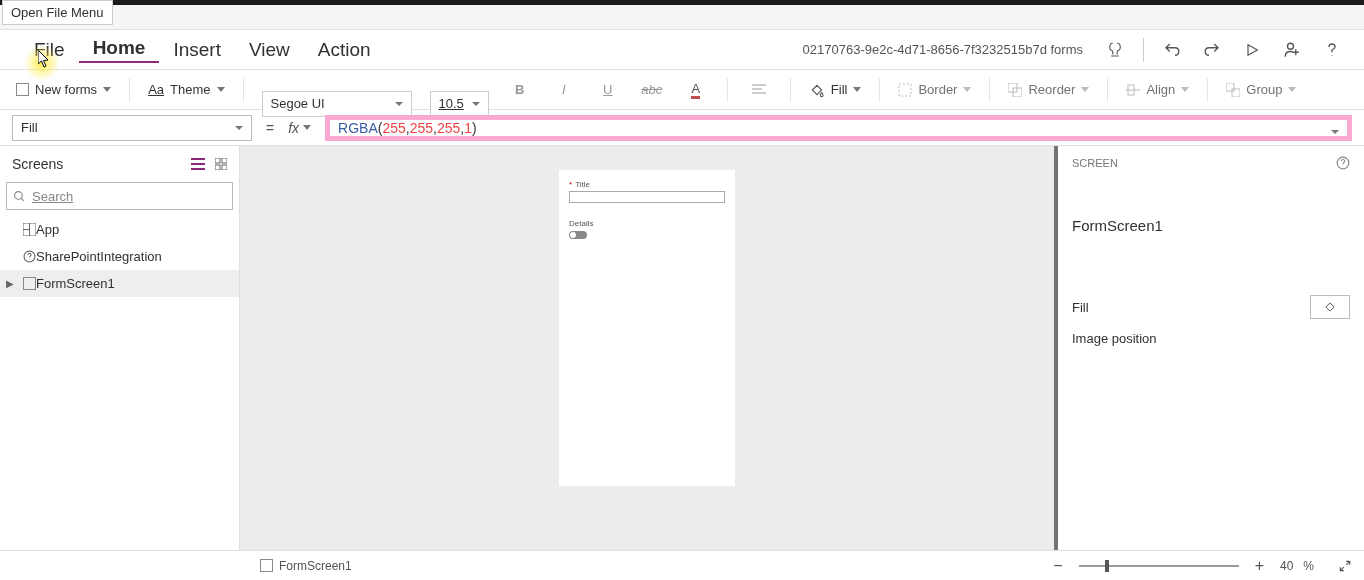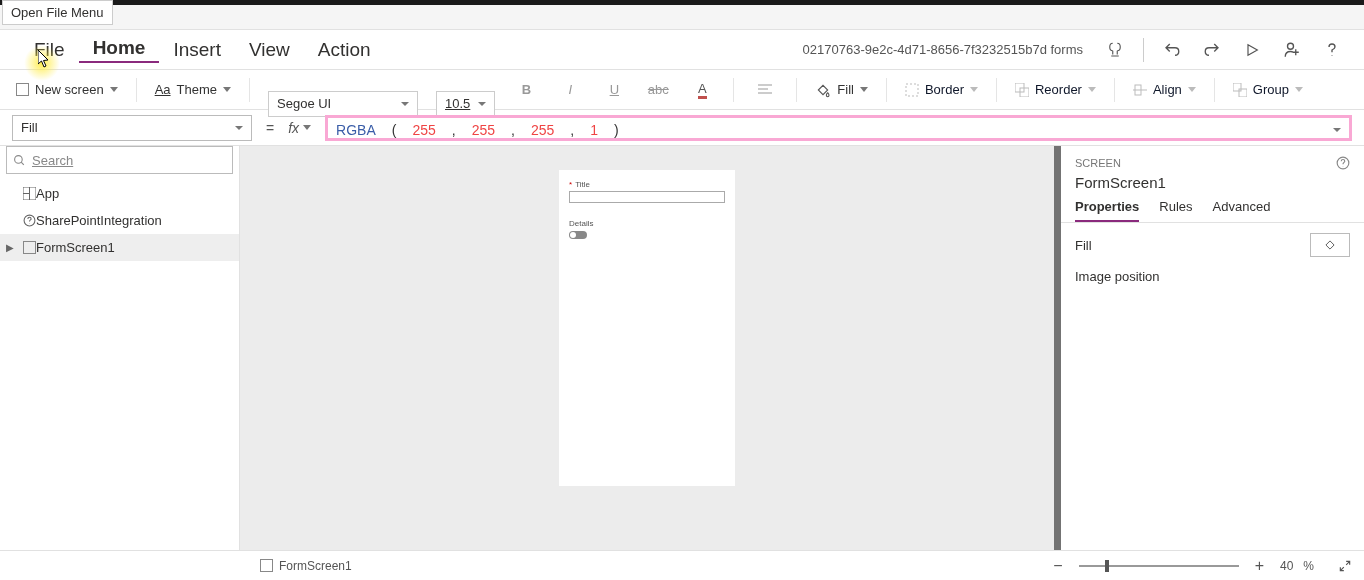--- a/index.html
+++ b/index.html
@@ -18,35 +18,35 @@
 .menu-item { padding: 0 14px; font-size: 19px; cursor: pointer; }
 .menu-item.active { font-weight: 600; border-bottom: 2px solid #8a2a7d; padding-bottom: 2px; }
 .menu-spacer { flex: 1; }
 .form-guid { font-size: 13px; color: #555; margin-right: 20px; }
 .menu-right { display: flex; align-items: center; gap: 16px; }
 .menu-right-icon { width: 24px; height: 24px; display: flex; align-items: center; justify-content: center; color: #555; }
 .vbar { width: 1px; height: 24px; background: #ccc; }
 
 .ribbon { height: 40px; display: flex; align-items: center; padding: 0 16px; border-bottom: 1px solid #e1e1e1; gap: 18px; }
 .ribbon-item { display: flex; align-items: center; gap: 6px; font-size: 13px; color: #333; cursor: pointer; }
-.ribbon-item.dim { color: #0f172a; }
+.ribbon-item.dim { color: #737373; }
 .ribbon-select { border: 1px solid #ccc; height: 26px; padding: 0 24px 0 8px; font-size: 13px; background: #fff; position: relative; min-width: 150px; display: flex; align-items: center; margin-top: 28px; }
 .ribbon-select.sm { min-width: 54px; text-decoration: underline; }
 .ribbon-select::after { content: ""; position: absolute; right: 8px; top: 10px; border: 4px solid transparent; border-top-color: #777; }
 .ribbon-btn { width: 26px; height: 26px; display: flex; align-items: center; justify-content: center; color: #999; }
 .ribbon-btn.a { color: #555; }
 .sep { width: 1px; height: 24px; background: #e5e5e5; }
 .small-square { width: 13px; height: 13px; border: 1px solid #888; }
 
 .form-bar { height: 36px; display: flex; align-items: center; padding: 0 12px; border-bottom: 1px solid #e1e1e1; gap: 14px; }
 .prop-select { border: 1px solid #bbb; height: 26px; width: 240px; padding: 0 8px; font-size: 13px; display: flex; align-items: center; position: relative; background: #fff; }
 .prop-select::after { content: ""; position: absolute; right: 8px; top: 10px; border: 4px solid transparent; border-top-color: #777; }
 .eq-sign { font-size: 14px; color: #555; }
 .fx-sign { font-style: italic; font-size: 14px; color: #555; display: flex; align-items: center; gap: 4px; }
-.formula-input { flex: 1; height: 26px; border: 3px solid #f9a8d4; padding: 0 8px; font-size: 14px; font-family: Consolas, monospace; display: flex; align-items: flex-end; position: relative; gap: 16px; }
+.formula-input { flex: 1; height: 26px; border: 5px solid #f9a8d4; padding: 0 8px; font-size: 14px; font-family: Consolas, monospace; display: flex; align-items: flex-end; position: relative; }
 .formula-input::after { content: ""; position: absolute; right: 8px; top: 10px; border: 4px solid transparent; border-top-color: #777; }
 .tok-fn { color: #3a5da8; }
 .tok-num { color: #ef4444; }
 .tok-p { color: #333; }
 
 .main { display: flex; height: calc(580px - 5px - 25px - 40px - 40px - 36px - 30px); }
 
 .left-panel { width: 240px; border-right: 1px solid #e1e1e1; display: flex; flex-direction: column; }
 .panel-head { height: 36px; display: flex; align-items: center; justify-content: space-between; padding: 0 12px; font-size: 14px; }
 .panel-head-icons { display: flex; gap: 10px; color: #666; }
@@ -60,21 +60,21 @@
 
 .canvas { flex: 1; background: #ececec; display: flex; align-items: flex-start; justify-content: center; padding-top: 24px; }
 .phone { width: 176px; height: 316px; background: #fff; padding: 10px; font-size: 8px; }
 .phone-label { display: flex; align-items: center; gap: 3px; color: #555; }
 .phone-req { color: #c00; }
 .phone-input { border: 1px solid #aaa; height: 12px; width: 100%; margin-top: 2px; }
 .phone-details { margin-top: 16px; font-size: 8px; color: #555; }
 .phone-toggle { margin-top: 3px; width: 18px; height: 8px; border-radius: 8px; background: #888; position: relative; }
 .phone-toggle::after { content: ""; position: absolute; left: 1px; top: 1px; width: 6px; height: 6px; border-radius: 50%; background: #fff; }
 
-.right-panel { width: 310px; border-left: 7px solid #737373; display: flex; flex-direction: column; }
+.right-panel { width: 310px; border-left: 4px solid #737373; display: flex; flex-direction: column; gap: 43px; }
 .right-head { padding: 10px 14px 4px; font-size: 11px; color: #777; display: flex; justify-content: space-between; align-items: center; }
 .right-title { padding: 0 14px 8px; font-size: 15px; }
 .right-tabs { display: flex; gap: 20px; padding: 0 14px; border-bottom: 1px solid #e1e1e1; font-size: 13px; }
 .right-tab { padding-bottom: 6px; cursor: pointer; }
 .right-tab.active { border-bottom: 2px solid #8a2a7d; font-weight: 600; }
 .prop-rows { padding: 10px 14px; display: flex; flex-direction: column; gap: 12px; font-size: 13px; }
 .prop-row { display: flex; align-items: center; justify-content: space-between; }
 .prop-val-select { border: 1px solid #bbb; height: 26px; width: 140px; padding: 0 6px; font-size: 12px; display: flex; align-items: center; position: relative; background: #fff; }
 .prop-val-select::after { content: ""; position: absolute; right: 6px; top: 10px; border: 4px solid transparent; border-top-color: #777; }
 .color-swatch { border: 1px solid #bbb; width: 40px; height: 24px; display: flex; align-items: center; justify-content: center; }
@@ -146,21 +146,21 @@
         <svg width="18" height="18" viewBox="0 0 24 24" fill="none" stroke="currentColor" stroke-width="1.8">
           <path d="M8 8 C8 5 10 4 12 4 C14 4 16 5 16 8 C16 10 14 11 12 12 L12 15 M12 19 L12 19.5"></path>
         </svg>
       </div>
   </div>
 </div>
 
 <div class="ribbon">
   <div class="ribbon-item">
     <span class="small-square"></span>
-    <span>New screen</span>
+    <span>New forms</span>
     <svg width="8" height="5">
         <path d="M0 0 L4 5 L8 0" fill="#777"></path>
       </svg>
   </div>
   <div class="sep"></div>
   <div class="ribbon-item">
     <span style="text-decoration:underline;font-size:13px;">Aa</span>
     <span>Theme</span>
     <svg width="8" height="5">
         <path d="M0 0 L4 5 L8 0" fill="#777"></path>
@@ -176,21 +176,21 @@
   <div class="ribbon-btn">
       <b>B</b>
     </div>
   <div class="ribbon-btn">
       <i>I</i>
     </div>
   <div class="ribbon-btn">
       <u>U</u>
     </div>
   <div class="ribbon-btn">
-      <span style="text-decoration:line-through;">abc</span>
+      <span style="text-decoration:line-through;font-style:italic;">abc</span>
     </div>
   <div class="ribbon-btn a">
       <span style="border-bottom:3px solid #c0504d;">A</span>
     </div>
   <div class="sep"></div>
   <div class="ribbon-btn">
       <svg width="14" height="12">
         <line x1="0" y1="1" x2="14" y2="1" stroke="#999"></line>
         <line x1="0" y1="5" x2="10" y2="5" stroke="#999"></line>
         <line x1="0" y1="9" x2="14" y2="9" stroke="#999"></line>
@@ -269,20 +269,40 @@
       <span class="tok-num">255</span>
       <span class="tok-p">, </span>
       <span class="tok-num">1</span>
       <span class="tok-p">)</span>
   </div>
 </div>
 
 <div class="main">
 
   <div class="left-panel">
+    <div class="panel-head">
+      <span>Screens</span>
+      <div class="panel-head-icons">
+        <span class="sel">
+            <svg width="14" height="12">
+              <line x1="0" y1="1" x2="14" y2="1" stroke="currentColor" stroke-width="2"></line>
+              <line x1="0" y1="6" x2="14" y2="6" stroke="currentColor" stroke-width="2"></line>
+              <line x1="0" y1="11" x2="14" y2="11" stroke="currentColor" stroke-width="2"></line>
+            </svg>
+          </span>
+        <span>
+            <svg width="12" height="12">
+              <rect x="0" y="0" width="5" height="5" fill="none" stroke="currentColor"></rect>
+              <rect x="7" y="0" width="5" height="5" fill="none" stroke="currentColor"></rect>
+              <rect x="0" y="7" width="5" height="5" fill="none" stroke="currentColor"></rect>
+              <rect x="7" y="7" width="5" height="5" fill="none" stroke="currentColor"></rect>
+            </svg>
+          </span>
+      </div>
+    </div>
     <div class="search-bar">
       <svg width="13" height="13" viewBox="0 0 24 24" fill="none" stroke="#888" stroke-width="2">
           <circle cx="10" cy="10" r="7"></circle>
           <line x1="20" y1="20" x2="15" y2="15"></line>
         </svg>
       <span>Search</span>
     </div>
     <div class="tree">
       <div class="tree-item">
         <span class="tree-icon">
@@ -329,25 +349,20 @@
     <div class="right-head">
       <span>SCREEN</span>
       <span>
           <svg width="14" height="14" viewBox="0 0 24 24" fill="none" stroke="#888" stroke-width="2">
             <circle cx="12" cy="12" r="10"></circle>
             <path d="M9 9 C9 7 10.5 6 12 6 C13.5 6 15 7 15 9 C15 11 12 11 12 14 M12 17 L12 17.5"></path>
           </svg>
         </span>
     </div>
     <div class="right-title">FormScreen1</div>
-    <div class="right-tabs">
-      <div class="right-tab active">Properties</div>
-      <div class="right-tab">Rules</div>
-      <div class="right-tab">Advanced</div>
-    </div>
     <div class="prop-rows">
       <div class="prop-row">
         <span>Fill</span>
         <div class="color-swatch">
             <svg width="14" height="14" viewBox="0 0 24 24" fill="none" stroke="#555" stroke-width="1.6">
               <path d="M5 12 L12 5 L19 12 L12 19 Z"></path>
             </svg>
           </div>
       </div>
       <div class="prop-row">

